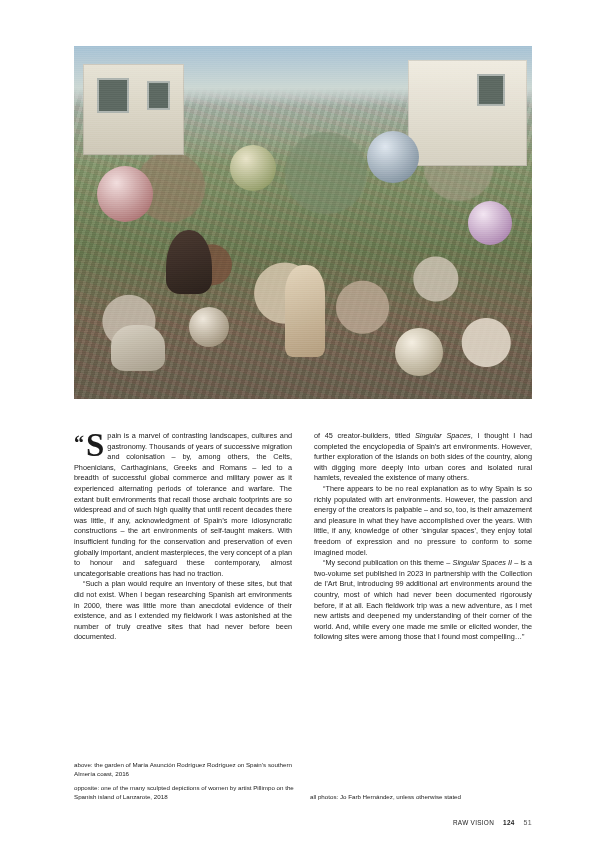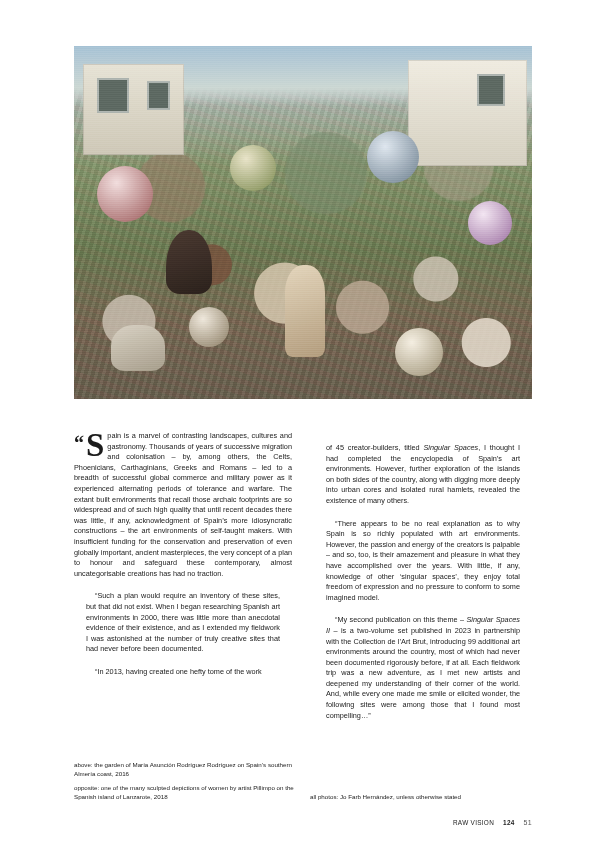--- a/index.html
+++ b/index.html
@@ -117,21 +117,21 @@
     gap: 22px;
   }
   .col {
     width: 218px;
     font-size: 7.3px;
     line-height: 10.6px;
     text-align: justify;
     color: #1b1b1b;
   }
   .col p {
-    margin: 12px;
+    margin: 0;
   }
   .col p.indent {
     text-indent: 9px;
   }
   .dropcap-para {
     position: relative;
     min-height: 34px;
   }
   .quote-mark {
     position: absolute;
@@ -212,21 +212,20 @@
 
   <div class="columns">
 
     <div class="col">
       <div class="dropcap-para">
         <span class="quote-mark">“</span>
         <span class="dropcap">S</span>
         <span>pain is a marvel of contrasting landscapes, cultures and gastronomy. Thousands of years of successive migration and colonisation – by, among others, the Celts, Phoenicians, Carthaginians, Greeks and Romans – led to a breadth of successful global commerce and military power as it experienced alternating periods of tolerance and warfare. The extant built environments that recall those archaic footprints are so widespread and of such high quality that until recent decades there was little, if any, acknowledgment of Spain’s more idiosyncratic constructions – the art environments of self-taught makers. With insufficient funding for the conservation and preservation of even globally important, ancient masterpieces, the very concept of a plan to honour and safeguard these contemporary, almost uncategorisable creations has had no traction.</span>
       </div>
       <p class="indent">“Such a plan would require an inventory of these sites, but that did not exist. When I began researching Spanish art environments in 2000, there was little more than anecdotal evidence of their existence, and as I extended my fieldwork I was astonished at the number of truly creative sites that had never before been documented.</p>
-      <p class="indent">“In 2013, having created one hefty tome of the work</p>
     </div>
 
     <div class="col">
       <p><span>of 45 creator-builders, titled </span><em>Singular Spaces</em><span>, I thought I had completed the encyclopedia of Spain’s art environments. However, further exploration of the islands on both sides of the country, along with digging more deeply into urban cores and isolated rural hamlets, revealed the existence of many others.</span></p>
       <p class="indent">“There appears to be no real explanation as to why Spain is so richly populated with art environments. However, the passion and energy of the creators is palpable – and so, too, is their amazement and pleasure in what they have accomplished over the years. With little, if any, knowledge of other ‘singular spaces’, they enjoy total freedom of expression and no pressure to conform to some imagined model.</p>
       <p class="indent"><span>“My second publication on this theme – </span><em>Singular Spaces II</em><span> – is a two-volume set published in 2023 in partnership with the Collection de l’Art Brut, introducing 99 additional art environments around the country, most of which had never been documented rigorously before, if at all. Each fieldwork trip was a new adventure, as I met new artists and deepened my understanding of their corner of the world. And, while every one made me smile or elicited wonder, the following sites were among those that I found most compelling…”</span></p>
     </div>
 
   </div>
 

